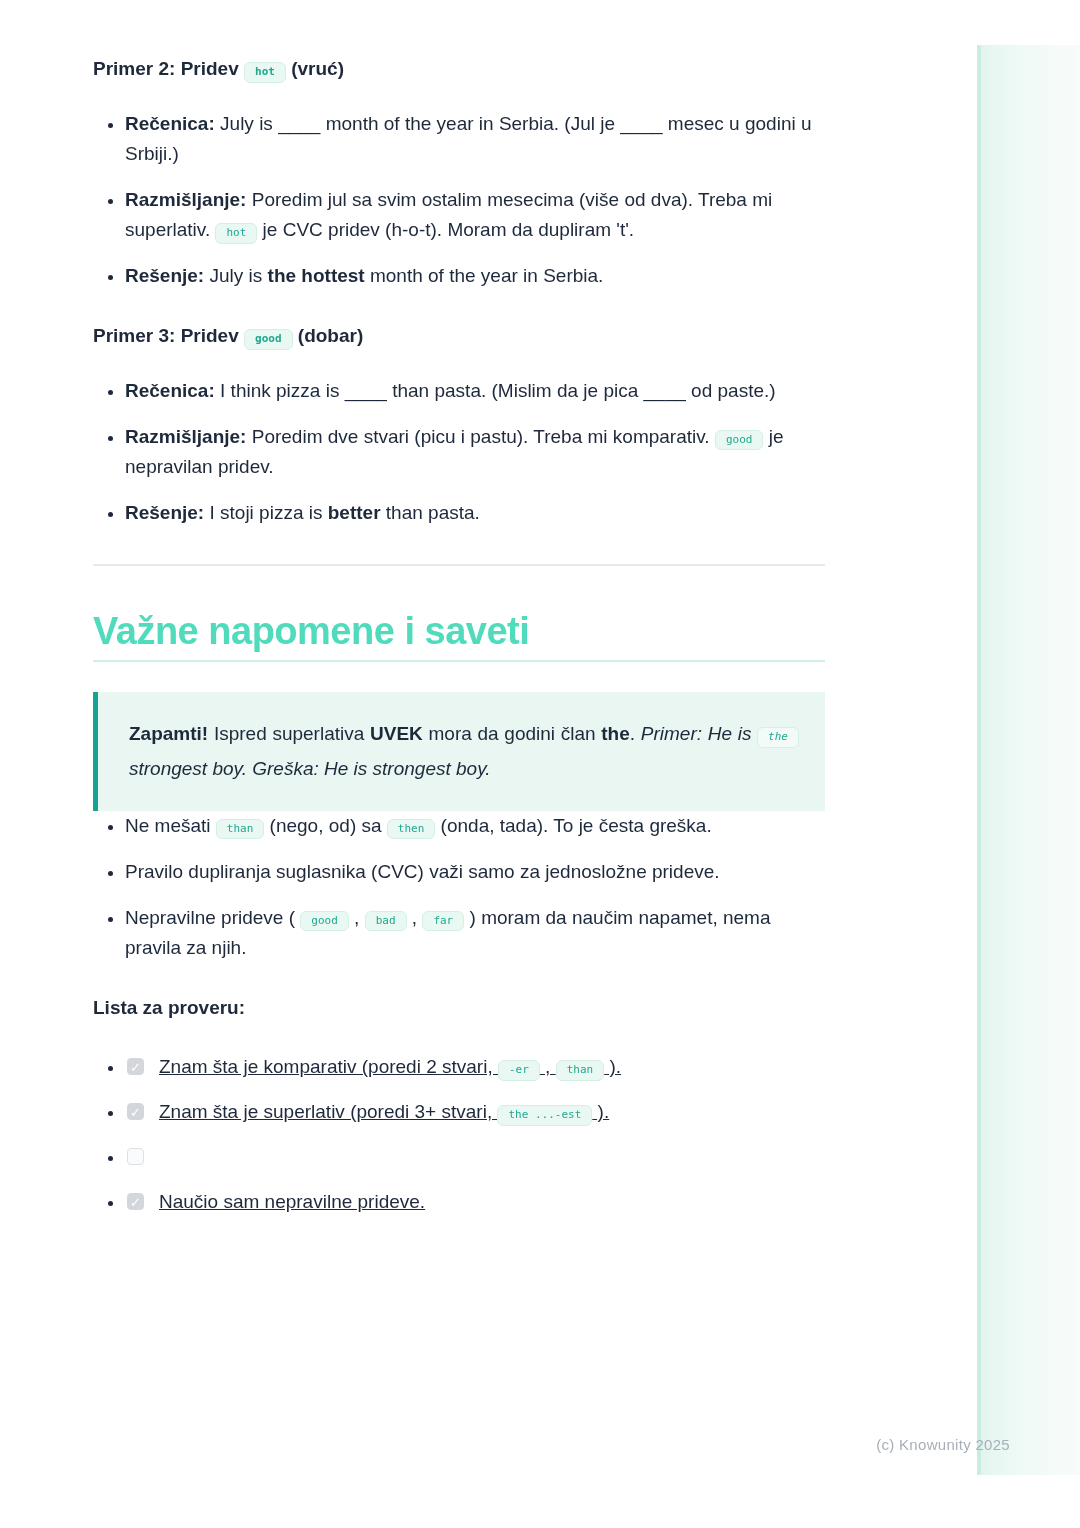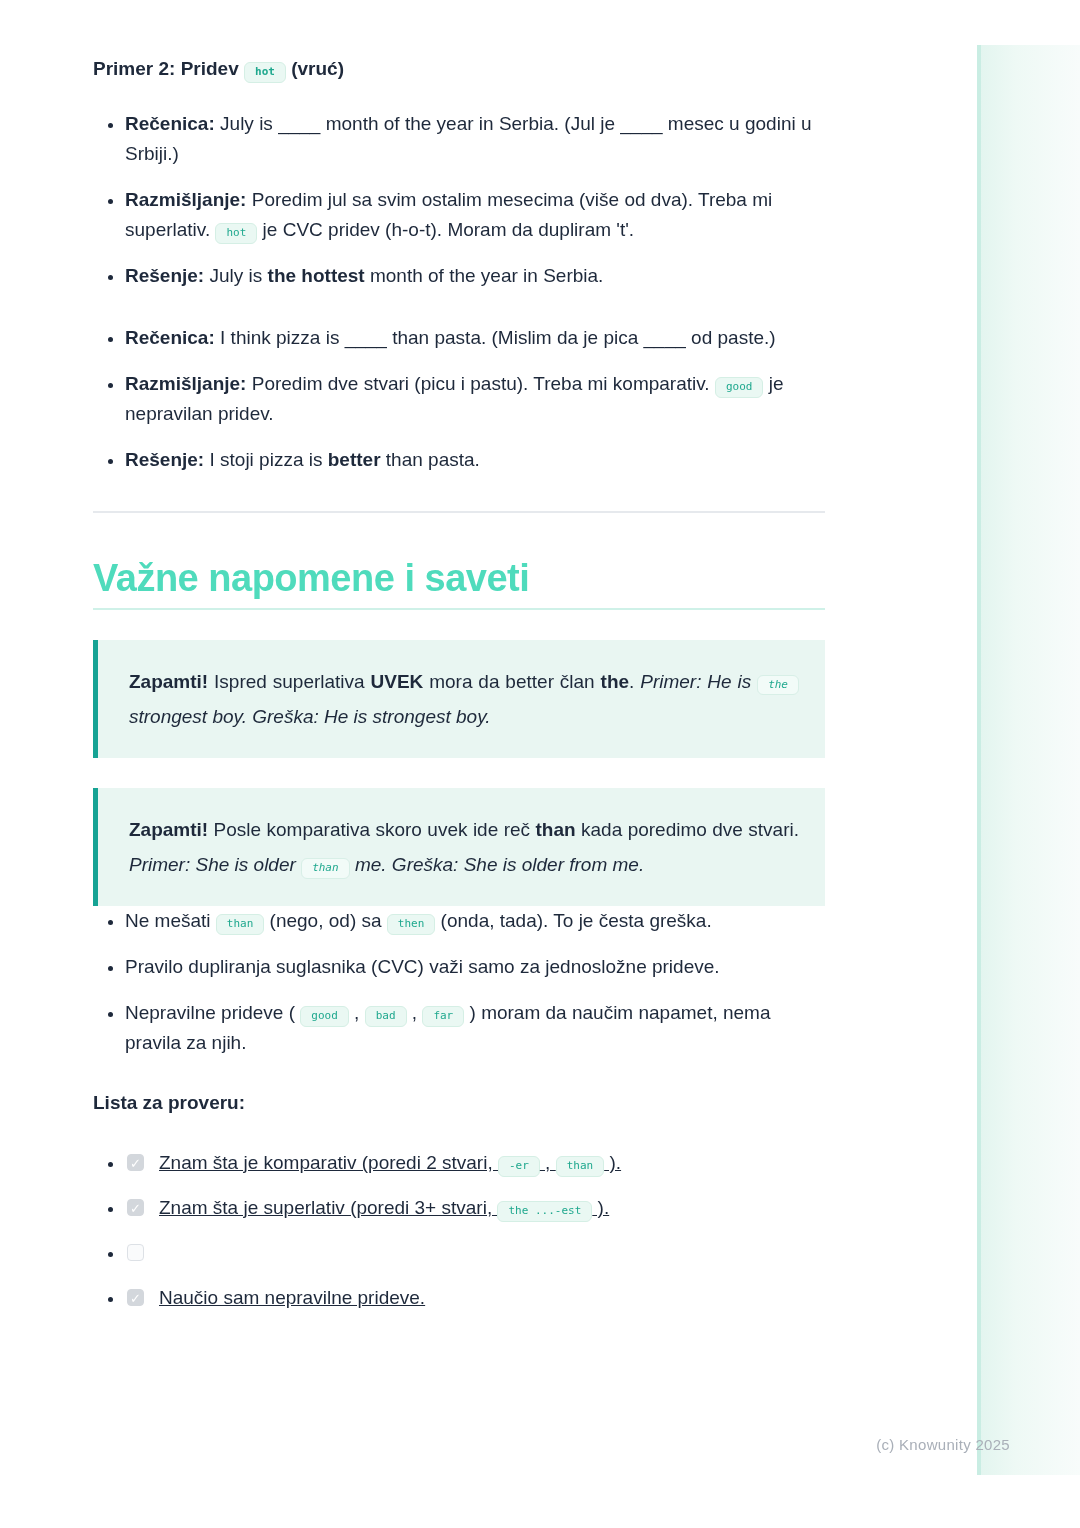--- a/index.html
+++ b/index.html
@@ -145,38 +145,36 @@
     <section>
       <h3 class="h3"><span>Primer 2: Pridev</span> <code class="badge">hot</code> <span>(vruć)</span></h3>
       <ul class="bullets">
           <li><strong>Rečenica:</strong><span> July is ____ month of the year in Serbia. (Jul je ____ mesec u godini u Srbiji.)</span></li>
           <li><strong>Razmišljanje:</strong><span> Poredim jul sa svim ostalim mesecima (više od dva). Treba mi superlativ. </span><code class="badge">hot</code><span> je CVC pridev (h-o-t). Moram da dupliram 't'.</span></li>
           <li><strong>Rešenje:</strong><span> July is </span><strong>the hottest</strong><span> month of the year in Serbia.</span></li>
         </ul>
     </section>
 
     <section>
+      <h3 class="h3"><span>Primer 3: Pridev</span> <code class="badge">good</code> <span>(dobar)</span></h3>
       <ul class="bullets">
           <li><strong>Rečenica:</strong><span> I think pizza is ____ than pasta. (Mislim da je pica ____ od paste.)</span></li>
           <li><strong>Razmišljanje:</strong><span> Poredim dve stvari (picu i pastu). Treba mi komparativ. </span><code class="badge">good</code><span> je nepravilan pridev.</span></li>
           <li><strong>Rešenje:</strong><span> I stoji pizza is </span><strong>better</strong><span> than pasta.</span></li>
         </ul>
     </section>
 
     <hr class="divider">
 
     <h2 class="h2">Važne napomene i saveti</h2>
 
     <aside class="callout">
-      <p class="rich"><strong>Zapamti!</strong><span> Ispred superlativa </span><strong>UVEK</strong><span> mora da better član </span><strong>the</strong><span>. </span><em>Primer: He is </em><code class="badge it">the</code><em> strongest boy. Greška: He is strongest boy.</em></p>
+      <p class="rich"><strong>Zapamti!</strong><span> Ispred superlativa </span><strong>UVEK</strong><span> mora da godini član </span><strong>the</strong><span>. </span><em>Primer: He is </em><code class="badge it">the</code><em> strongest boy. Greška: He is strongest boy.</em></p>
     </aside>
 
-    <aside class="callout">
-      <p class="rich"><strong>Zapamti!</strong><span> Posle komparativa skoro uvek ide reč </span><strong>than</strong><span> kada poredimo dve stvari. </span><em>Primer: She is older </em><code class="badge it">than</code><em> me. Greška: She is older from me.</em></p>
-    </aside>
 
     <ul class="bullets notes">
         <li><span>Ne mešati </span><code class="badge">than</code><span> (nego, od) sa </span><code class="badge">then</code><span> (onda, tada). To je česta greška.</span></li>
         <li><span>Pravilo dupliranja suglasnika (CVC) važi samo za jednosložne prideve.</span></li>
         <li><span>Nepravilne prideve ( </span><code class="badge">good</code><span> , </span><code class="badge">bad</code><span> , </span><code class="badge">far</code><span> ) moram da naučim napamet, nema pravila za njih.</span></li>
       </ul>
 
     <h3 class="h3 check-title">Lista za proveru:</h3>
 
     <ul class="bullets checks">

